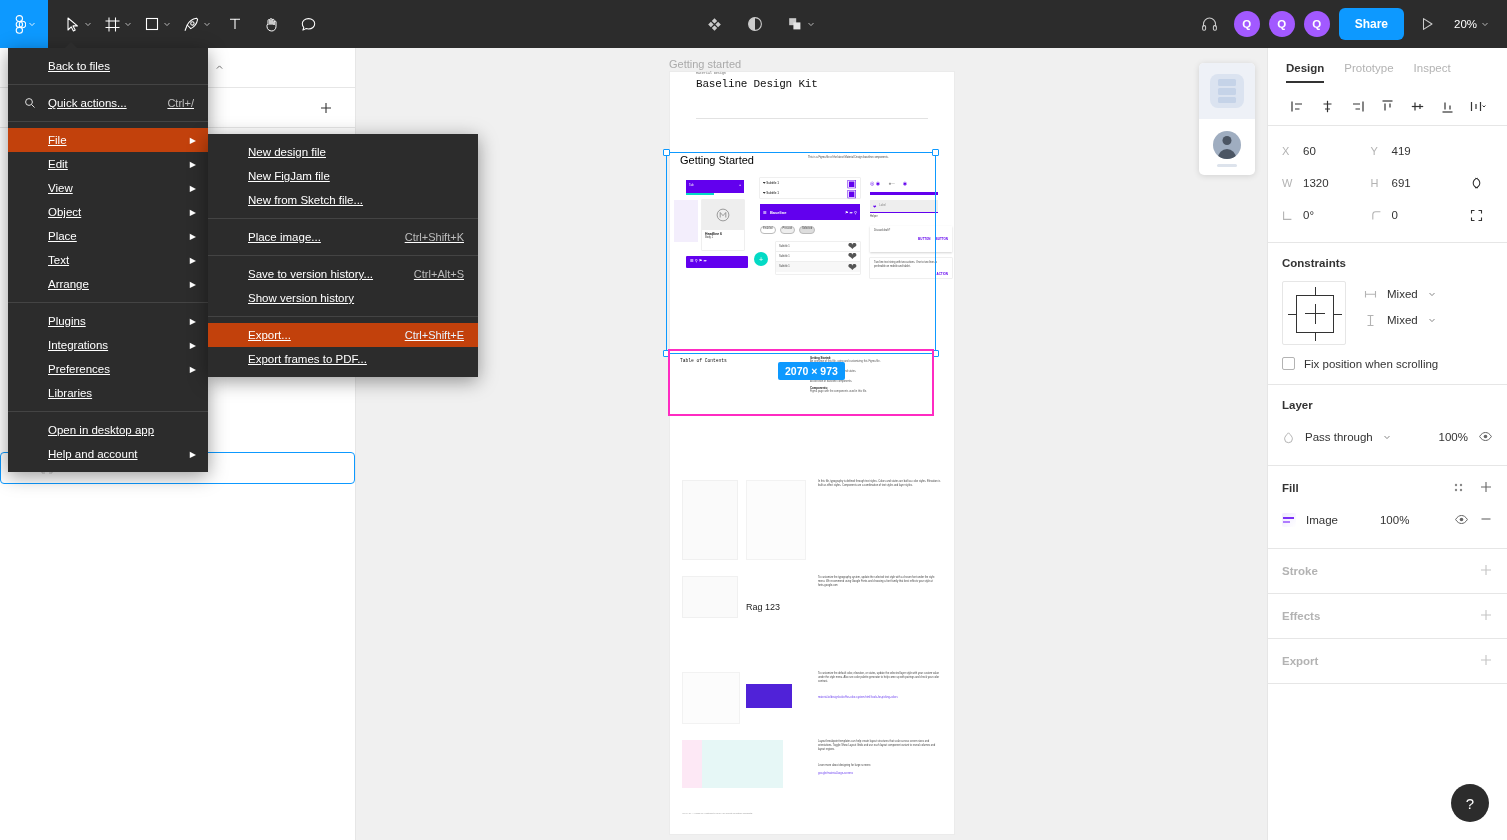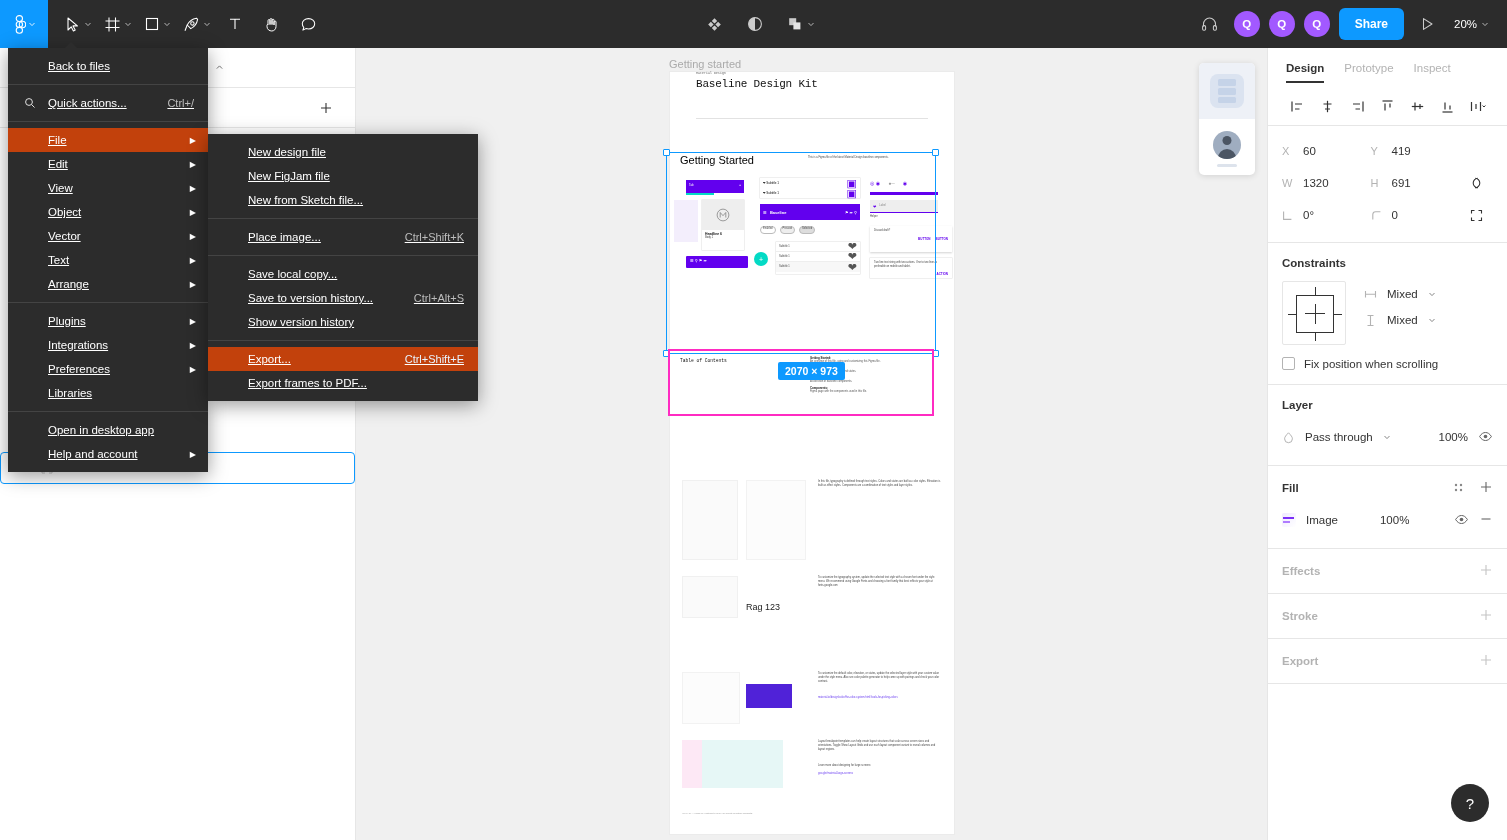--- a/index.html
+++ b/index.html
@@ -833,32 +833,32 @@
         <span class="eye">
           <svg width="14" height="14" viewBox="0 0 14 14">
               <path d="M2.5 7 H11.5" stroke="#666" stroke-width="1.1"></path>
             </svg>
         </span>
       </div>
     </div>
 
     <div class="sect">
       <div class="sect-head">
-        <div class="sect-title muted">Effects</div>
+        <div class="sect-title muted">Stroke</div>
         <span>
           <svg width="14" height="14" viewBox="0 0 14 14">
               <path d="M7 2 V12 M2 7 H12" stroke="#c4c4c4" stroke-width="1.1"></path>
             </svg>
         </span>
       </div>
     </div>
 
     <div class="sect">
       <div class="sect-head">
-        <div class="sect-title muted">Stroke</div>
+        <div class="sect-title muted">Effects</div>
         <span>
           <svg width="14" height="14" viewBox="0 0 14 14">
               <path d="M7 2 V12 M2 7 H12" stroke="#c4c4c4" stroke-width="1.1"></path>
             </svg>
         </span>
       </div>
     </div>
 
     <div class="sect">
       <div class="sect-head">
@@ -899,21 +899,21 @@
       </div>
       <div class="mi">
         <span class="mi-lab">View</span>
         <span class="mi-arrow">▶</span>
       </div>
       <div class="mi">
         <span class="mi-lab">Object</span>
         <span class="mi-arrow">▶</span>
       </div>
       <div class="mi">
-        <span class="mi-lab">Vector</span>
+        <span class="mi-lab">Place</span>
         <span class="mi-arrow">▶</span>
       </div>
       <div class="mi">
         <span class="mi-lab">Text</span>
         <span class="mi-arrow">▶</span>
       </div>
       <div class="mi">
         <span class="mi-lab">Arrange</span>
         <span class="mi-arrow">▶</span>
       </div>
@@ -951,23 +951,20 @@
       </div>
       <div class="mi">
         <span class="mi-lab">New from Sketch file...</span>
       </div>
       <div class="msep"></div>
       <div class="mi">
         <span class="mi-lab">Place image...</span>
         <span class="mi-key">Ctrl+Shift+K</span>
       </div>
       <div class="msep"></div>
-      <div class="mi">
-        <span class="mi-lab">Save local copy...</span>
-      </div>
       <div class="mi">
         <span class="mi-lab">Save to version history...</span>
         <span class="mi-key">Ctrl+Alt+S</span>
       </div>
       <div class="mi">
         <span class="mi-lab">Show version history</span>
       </div>
       <div class="msep"></div>
       <div class="mi hl">
         <span class="mi-lab">Export...</span>

